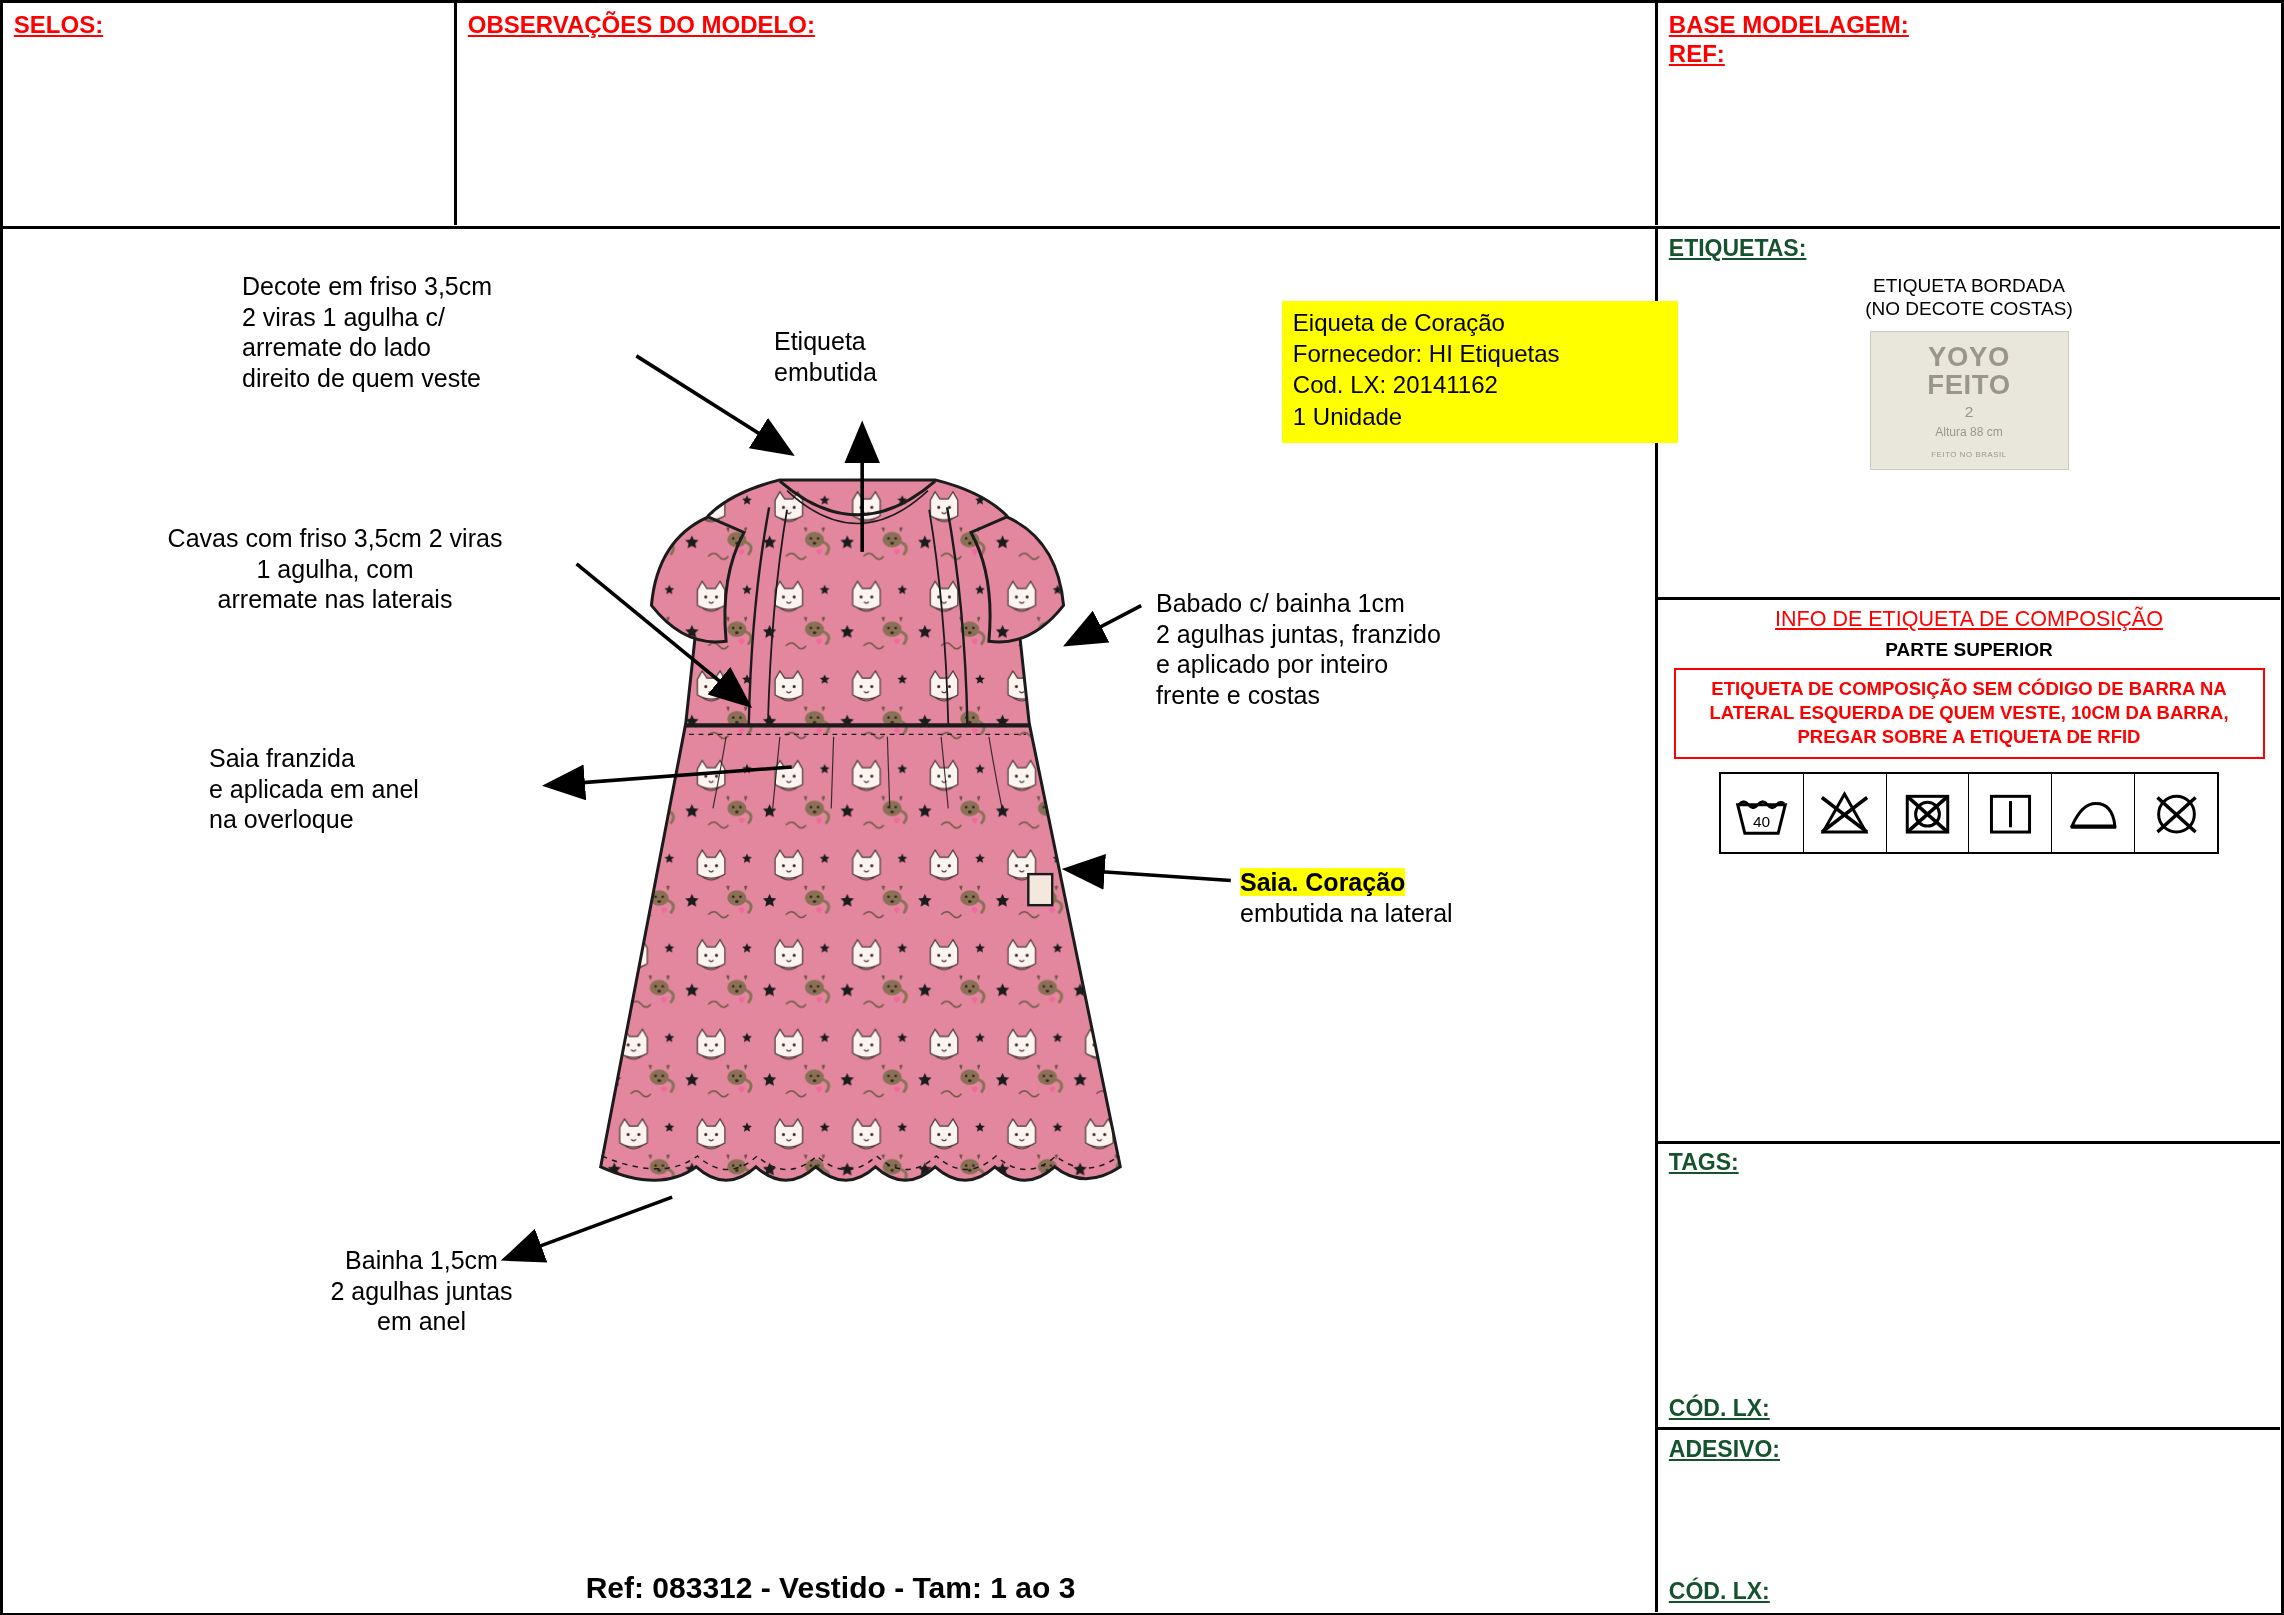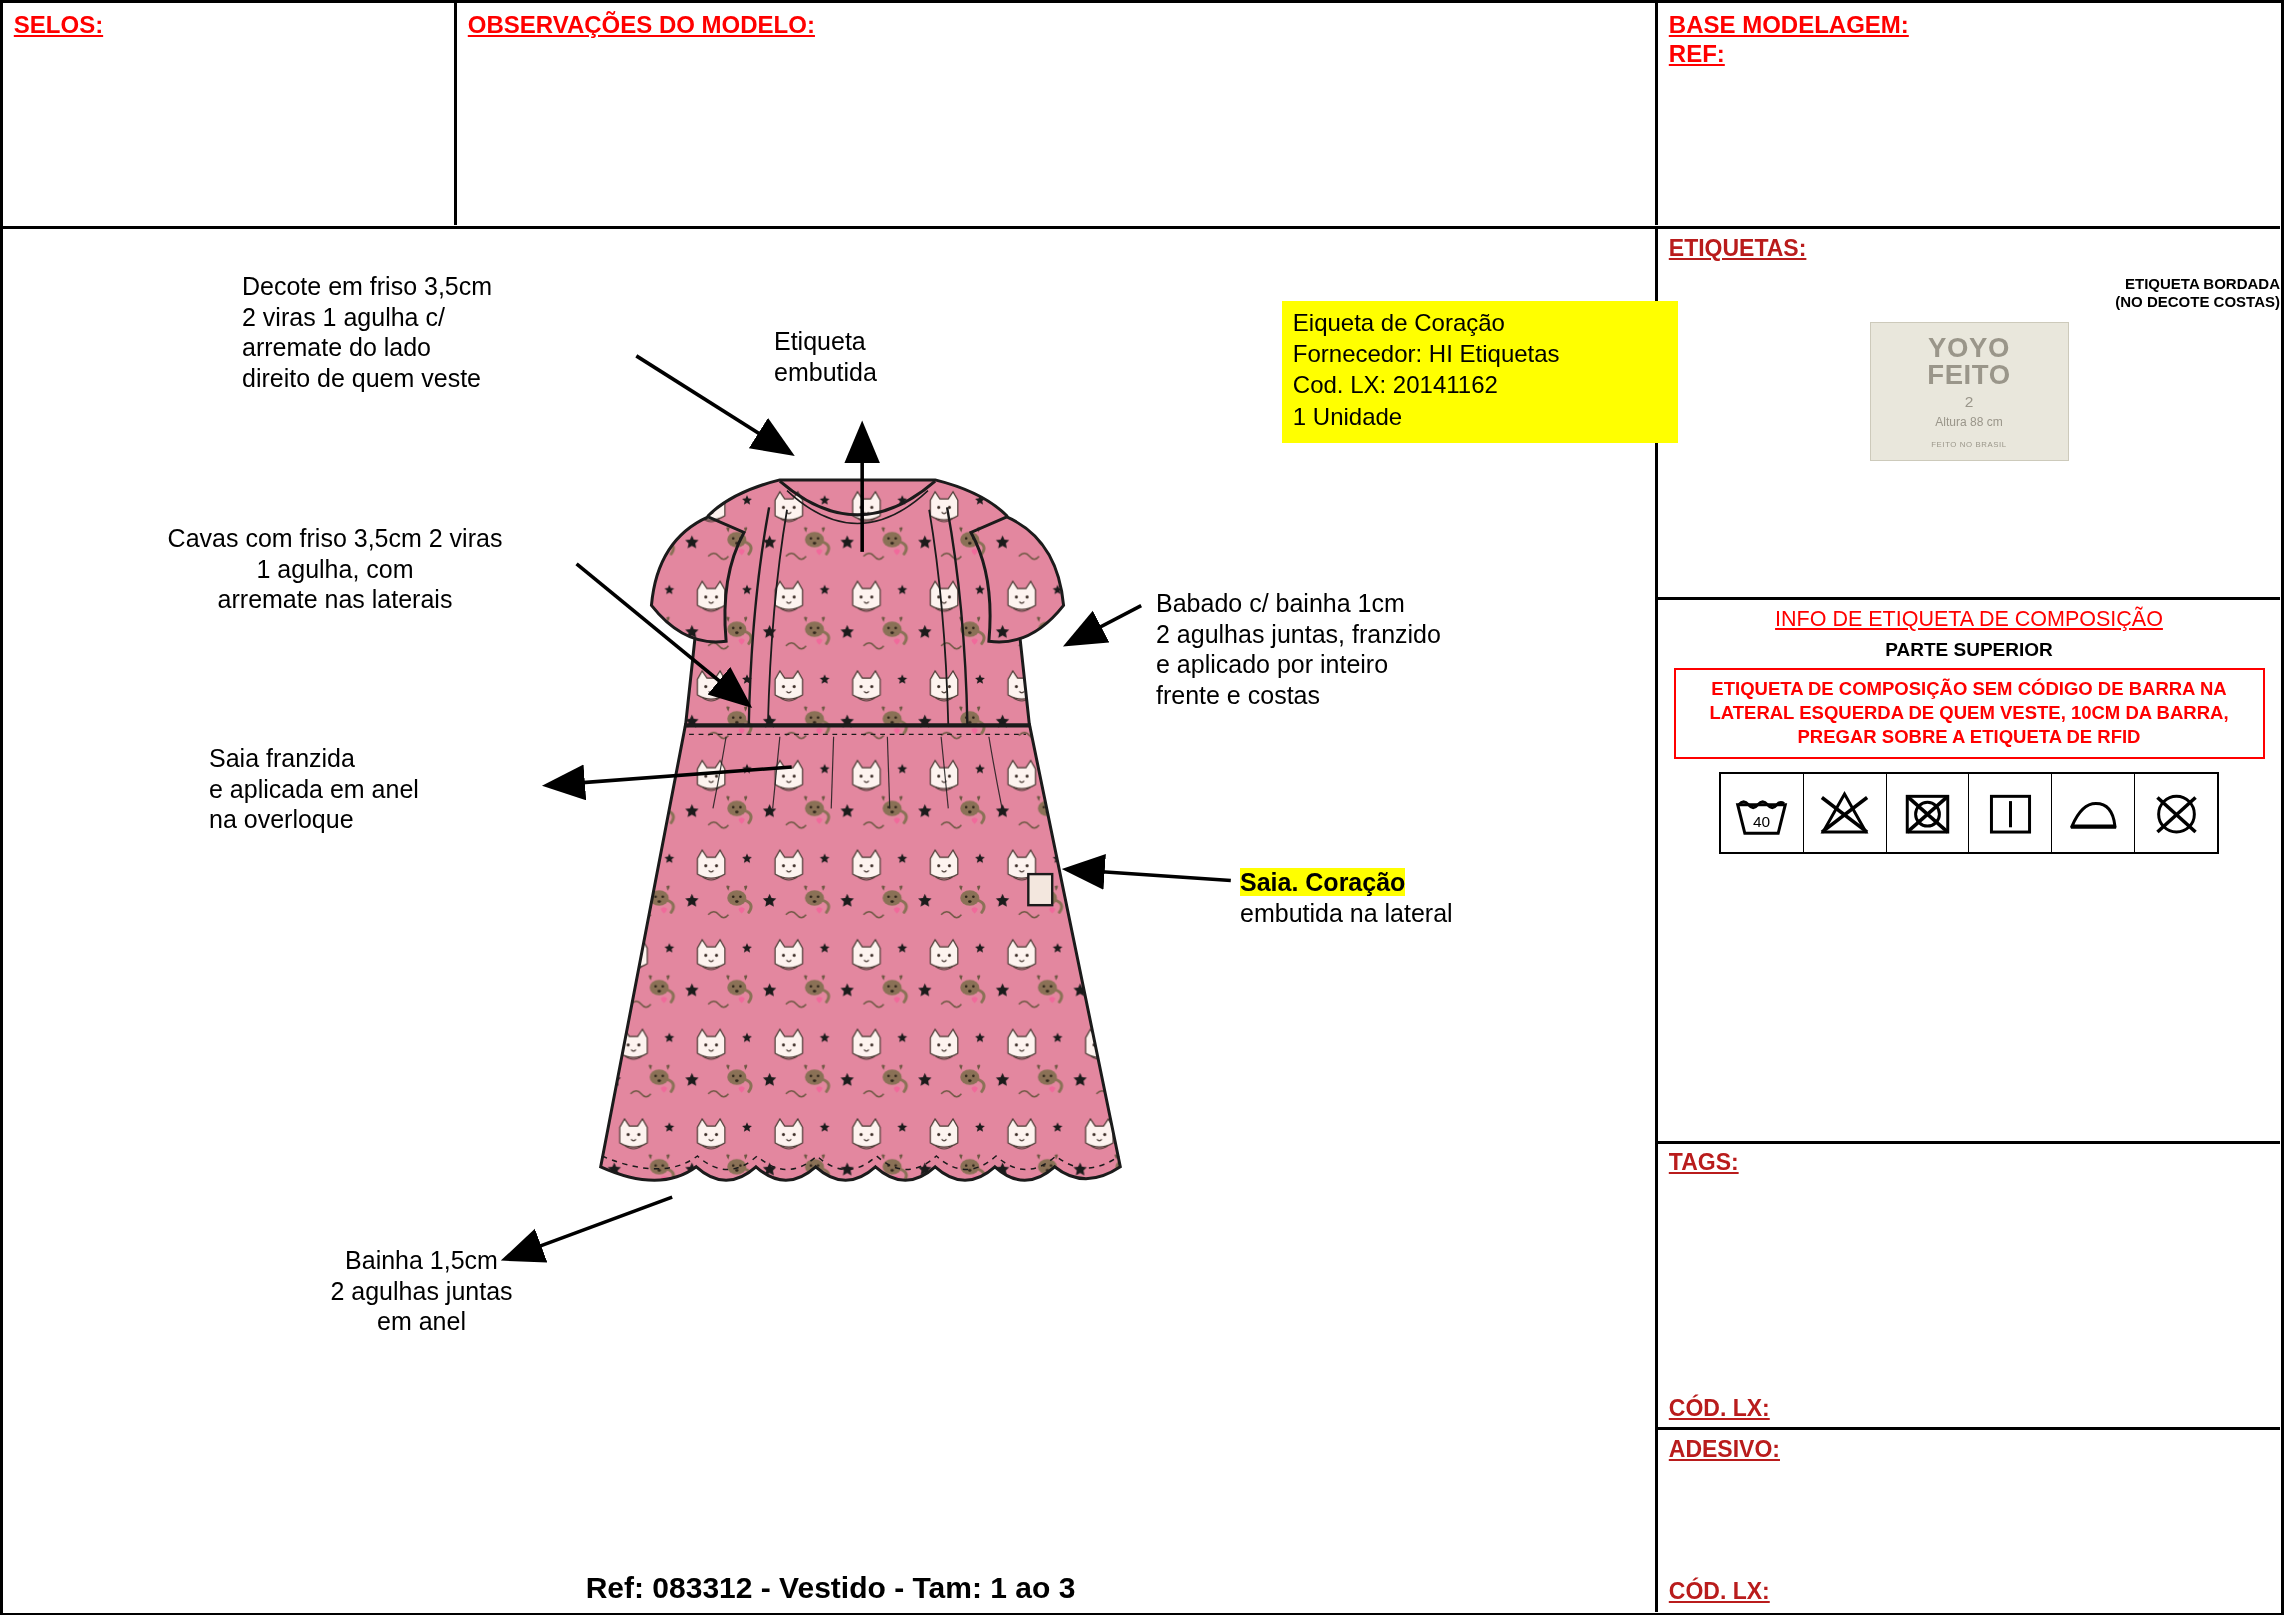--- a/index.html
+++ b/index.html
@@ -66,21 +66,21 @@
     box-sizing:border-box;
   }
   .rc-sec { position:absolute; left:0; width:622px; box-sizing:border-box; }
   .rc-border-b { border-bottom:3.6px solid #000; }
 
   .sec-etiquetas { top:0; height:371px; }
   .sec-info { top:371px; height:544px; }
   .sec-tags { top:914px; height:287px; }
   .sec-adesivo { top:1201px; height:182px; }
 
-  .bold-center { text-align:right; font-weight:bold; font-size:15px; line-height:1.2; }
+  .bold-center { text-align:center; font-weight:normal; font-size:19px; line-height:1.2; }
 
   .label-img {
     width:197px; height:137px; margin: 10.8px auto 0 auto;
     background:#e9e7dc; border:0.6px solid #cdcabb;
     display:flex; flex-direction:column; align-items:center; justify-content:center;
     color:#9a968a;
   }
   .label-img .l1 { font-size:27.5px; font-weight:bold; letter-spacing:0.6px; line-height:1.0; }
   .label-img .l2 { font-size:27.5px; font-weight:bold; letter-spacing:0.6px; line-height:1.05; margin-bottom:3.6px;}
   .label-img .l3 { font-size:15.5px; }
@@ -98,21 +98,21 @@
     padding:7.2px 4.8px 8.4px 4.8px;
   }
   .care-row {
     margin: 13px auto 0 auto; width:496px; height:78px;
     border:2.4px solid #000; display:flex; align-items:stretch;
   }
   .care-cell { flex:1; display:flex; align-items:center; justify-content:center; border-right:1.8px solid #000; }
   .care-cell:last-child { border-right:none; }
 
   .rc-label {
-    color:#b91c1c; font-weight:bold; font-size:23px; text-decoration:underline;
+    color:#14532d; font-weight:bold; font-size:23px; text-decoration:underline;
     padding:6px 0 0 10.8px;
   }
   .rc-label.bottom { position:absolute; bottom:3.6px; left:0; padding:0 0 3.6px 10.8px; }
   .rc-label.codlx-mid { position:absolute; bottom:4.8px; left:0; }
 </style>
 </head>
 <body>
 
 <div class="sheet">
 

